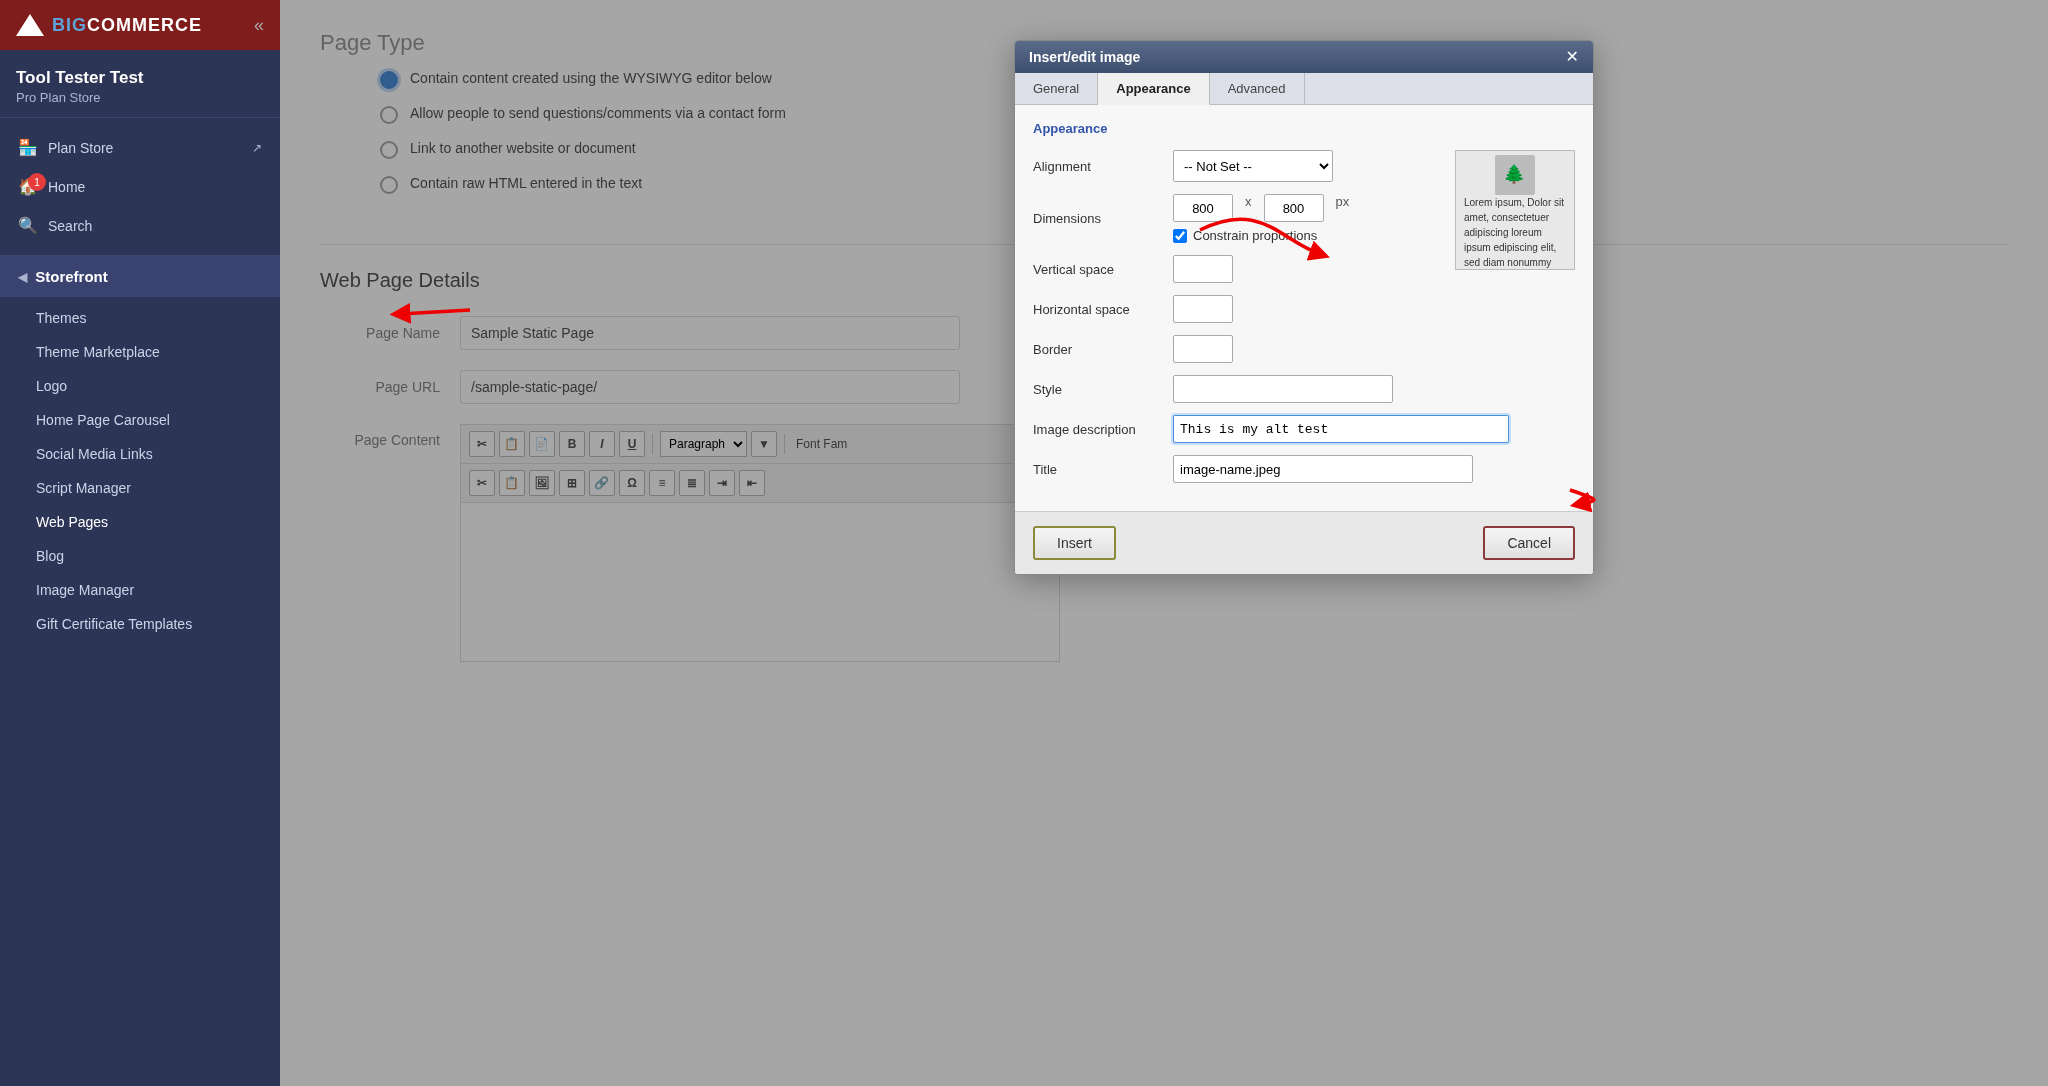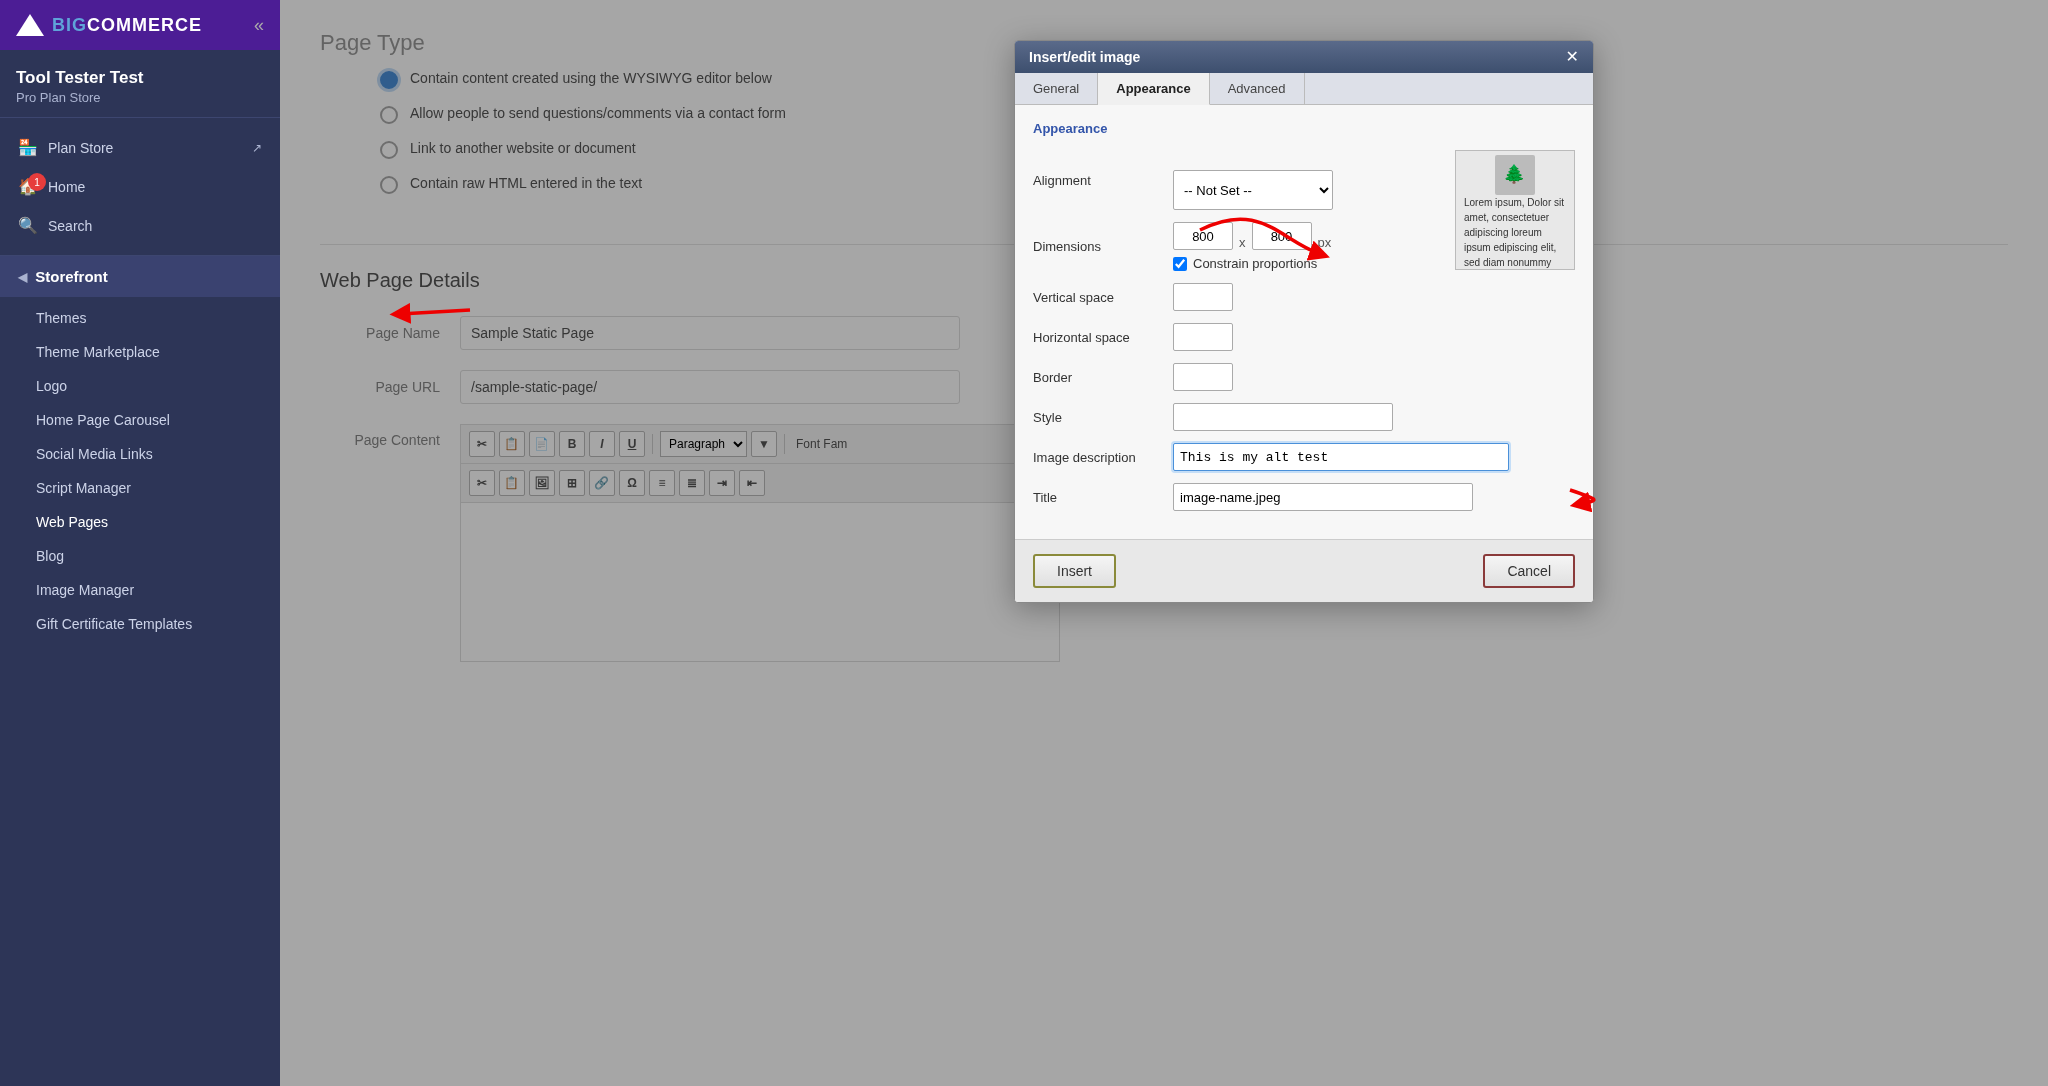--- a/index.html
+++ b/index.html
@@ -10,21 +10,21 @@
       width: 280px;
       min-width: 280px;
       background: #2d3557;
       color: #fff;
       display: flex;
       flex-direction: column;
       height: 100vh;
       overflow-y: auto;
     }
     #sidebar-header {
-      background: #4c1d95;
+      background: #7f1d1d;
       padding: 14px 16px;
       display: flex;
       align-items: center;
       justify-content: space-between;
     }
     .logo-area { display: flex; align-items: center; gap: 8px; }
     .logo-triangle {
       width: 0; height: 0;
       border-left: 14px solid transparent;
       border-right: 14px solid transparent;
@@ -159,22 +159,22 @@
     }
     .dialog-tab.active { background: #f0f0f0; font-weight: 600; color: #222; border-bottom: 1px solid #f0f0f0; margin-bottom: -1px; }
     .dialog-body { padding: 16px 18px; background: #f7f7f7; }
     .dialog-section-title { color: #3355aa; font-size: 13px; font-weight: bold; margin-bottom: 14px; }
 
     .dialog-row { display: flex; align-items: center; margin-bottom: 12px; }
     .dialog-label { width: 140px; font-size: 13px; color: #333; flex-shrink: 0; }
     .dialog-field { flex: 1; }
     .dialog-input { width: 100%; height: 28px; border: 1px solid #aaa; border-radius: 2px; padding: 0 6px; font-size: 13px; background: #fff; }
     .dialog-input.highlighted { border-color: #4a90d9; box-shadow: 0 0 0 2px #c5def7; }
-    .dialog-select { height: 40px; border: 1px solid #aaa; border-radius: 2px; padding: 0 6px; font-size: 13px; background: #fff; width: 160px; margin-top: 20px; }
-    .dim-row { display: flex; align-items: flex-end; gap: 6px; }
+    .dialog-select { height: 32px; border: 1px solid #aaa; border-radius: 2px; padding: 0 6px; font-size: 13px; background: #fff; width: 160px; }
+    .dim-row { display: flex; align-items: flex-start; gap: 12px; }
     .dim-input { width: 60px; height: 28px; border: 1px solid #aaa; border-radius: 2px; padding: 0 6px; font-size: 13px; text-align: center; background: #fff; }
     .dim-x { font-size: 13px; color: #555; }
     .dim-px { font-size: 13px; color: #555; }
     .constrain-row { display: flex; align-items: center; gap: 6px; margin-left: 0; margin-top: 4px; }
     .constrain-cb { width: 14px; height: 14px; }
 
     .preview-area {
       width: 120px; height: 120px;
       border: 1px solid #bbb;
       background: #e8e8e8;

